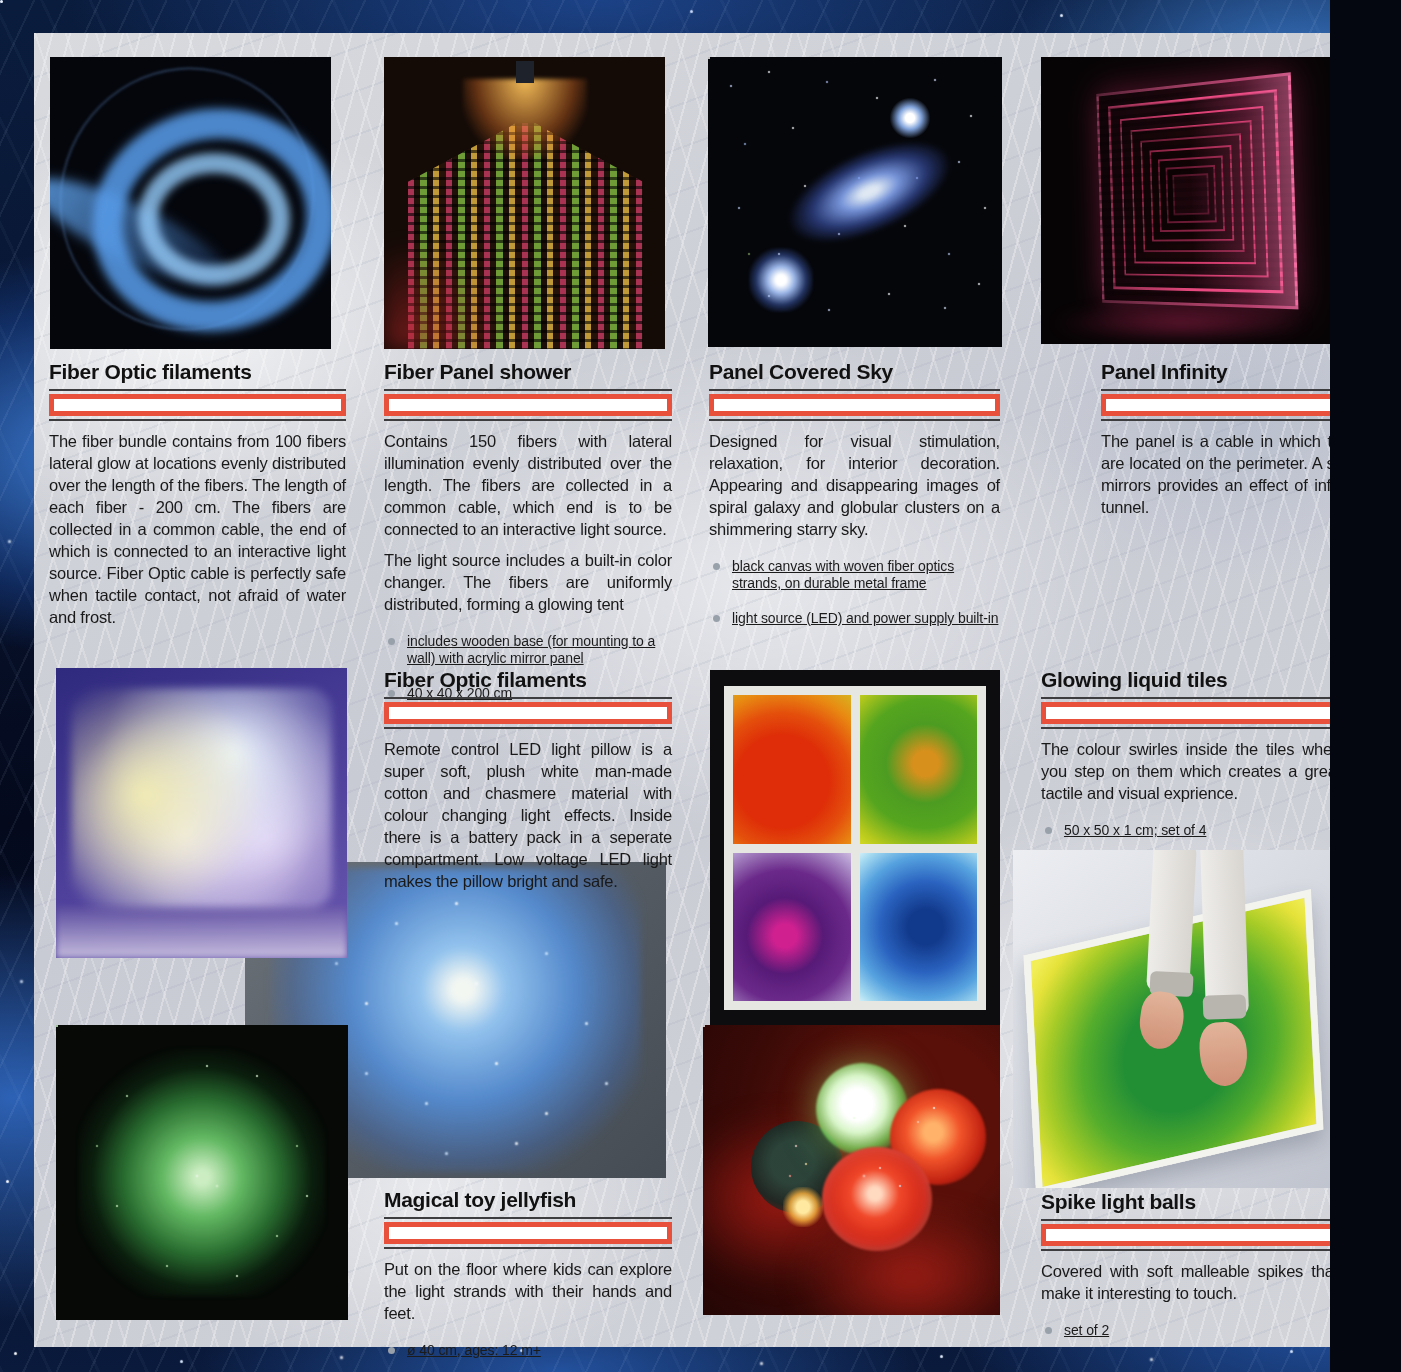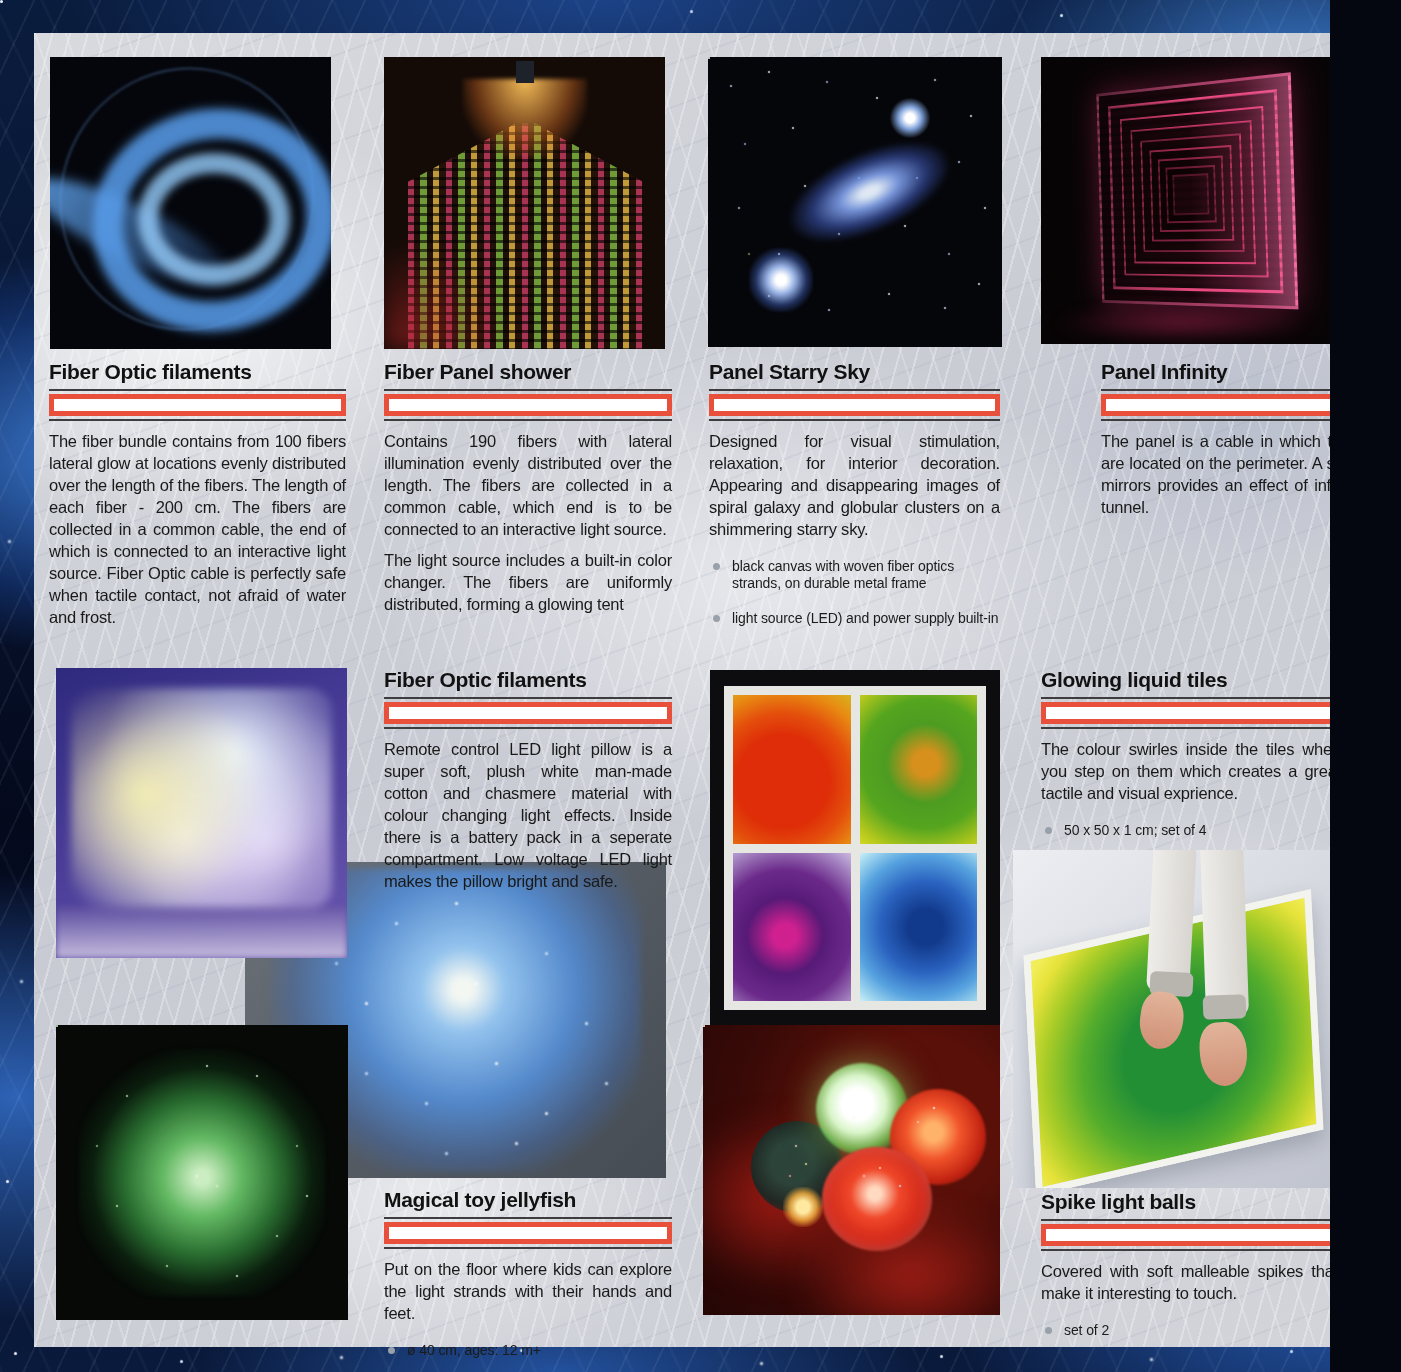--- a/index.html
+++ b/index.html
@@ -171,21 +171,21 @@
   
   .pblock{position:absolute;z-index:3;}
   .ptitle{font-size:21px;font-weight:700;letter-spacing:-0.3px;color:#111;margin:0;
       padding-bottom:5px;border-bottom:2px solid #3d3d40;}
   .pricebox{height:12px;background:#fff;border:5px solid #e8503c;margin-top:3px;}
   .rule2{border-top:2px solid #3d3d40;margin-top:3px;}
   .pbody{font-size:16.5px;line-height:22px;color:#191919;letter-spacing:-0.2px;
       text-align:justify;margin:9px 0 0 0;}
   ul.bullets{list-style:none;margin:7px 0 0 0;padding:0;}
   .bullets li{position:relative;padding-left:23px;font-size:14px;line-height:17px;
-      color:#1b1b1b;margin-top:18px;letter-spacing:-0.1px;}
+      color:#1b1b1b;margin-top:18px;letter-spacing:-0.1px;text-decoration:underline;}
   .dot{position:absolute;left:4px;top:5px;width:7px;height:7px;border-radius:50%;background:#98a0aa;}
   #tb1{left:49px;top:360px;width:297px;}
   #tb2{left:384px;top:360px;width:288px;}
   #tb3{left:709px;top:360px;width:291px;}
   #tb4{left:1101px;top:360px;width:295px;}
   #tb5{left:384px;top:668px;width:288px;}
   #tb6{left:1041px;top:668px;width:300px;}
   #tb7{left:384px;top:1188px;width:288px;}
   #tb8{left:1041px;top:1190px;width:297px;}
 </style>
@@ -273,26 +273,30 @@
     <h3 class="ptitle">Fiber Optic filaments</h3>
     <div class="pricebox"></div>
     <div class="rule2"></div>
     <p class="pbody">The fiber bundle contains from 100 fibers lateral glow at locations evenly distributed over the length of the fibers. The length of each fiber - 200 cm. The fibers are collected in a common cable, the end of which is connected to an interactive light source. Fiber Optic cable is perfectly safe when tactile contact, not afraid of water and frost.</p>
   </div>
 
   <div class="pblock" id="tb2">
     <h3 class="ptitle">Fiber Panel shower</h3>
     <div class="pricebox"></div>
     <div class="rule2"></div>
-    <p class="pbody">Contains 190 fibers with lateral illumination evenly distributed over the length. The fibers are collected in a common cable, which end is to be connected to an interactive light source.</p>
+    <p class="pbody">Contains 150 fibers with lateral illumination evenly distributed over the length. The fibers are collected in a common cable, which end is to be connected to an interactive light source.</p>
     <p class="pbody pb2">The light source includes a built-in color changer. The fibers are uniformly distributed, forming a glowing tent</p>
+    <ul class="bullets">
+      <li><span class="dot"></span><span>includes wooden base (for mounting to a wall) with acrylic mirror panel</span></li>
+      <li><span class="dot"></span><span>40 x 40 x 200 cm</span></li>
+    </ul>
   </div>
 
   <div class="pblock" id="tb3">
-    <h3 class="ptitle">Panel Starry Sky</h3>
+    <h3 class="ptitle">Panel Covered Sky</h3>
     <div class="pricebox"></div>
     <div class="rule2"></div>
     <p class="pbody">Designed for visual stimulation, relaxation, for interior decoration. Appearing and disappearing images of spiral galaxy and globular clusters on a shimmering starry sky.</p>
     <ul class="bullets">
       <li><span class="dot"></span><span>black canvas with woven fiber optics strands, on durable metal frame</span></li>
       <li><span class="dot"></span><span>light source (LED) and power supply built-in</span></li>
     </ul>
   </div>
 
   <div class="pblock" id="tb4">

